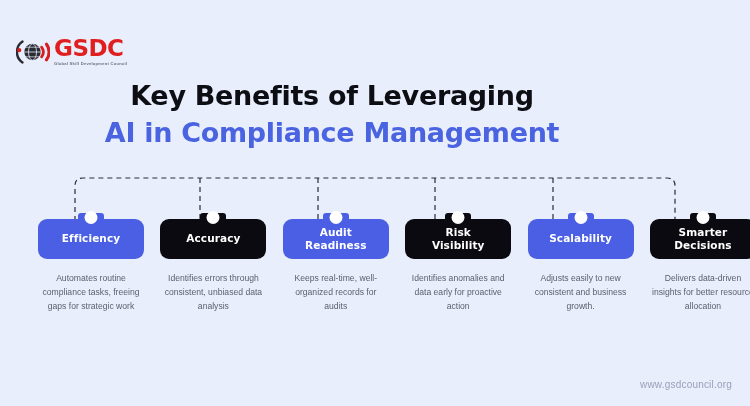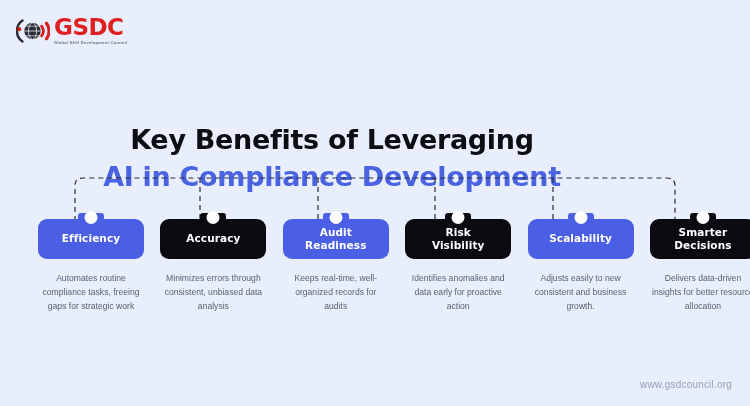--- a/index.html
+++ b/index.html
@@ -13,21 +13,21 @@
   body {
     background: #e9eefc;
     font-family: "Liberation Sans", sans-serif;
     position: relative;
   }
 
   
   .logo {
     position: absolute;
     left: 16px;
-    top: 16px;
+    top: 37px;
     display: flex;
     align-items: center;
     gap: 4px;
   }
   .logo-mark { width: 34px; height: 30px; display: block; }
   .logo-text-wrap { display: flex; flex-direction: column; line-height: 1; }
   .logo-word {
     font-size: 23px;
     font-weight: 800;
     color: #e02020;
@@ -43,21 +43,20 @@
     white-space: nowrap;
   }
 
   
   .title-block {
     position: absolute;
     top: 78px;
     left: 0;
     width: 664px;
     text-align: center;
-    margin-top: 44px;
   }
   .title-line1 {
     font-size: 27px;
     font-weight: 800;
     color: #0d0d14;
     letter-spacing: -0.3px;
     line-height: 1.3;
     font-family: "DejaVu Sans", sans-serif;
   }
   .title-line2 {
@@ -189,21 +188,21 @@
     <circle cx="3.2" cy="13.2" r="2.1" fill="#d81f1f"></circle>
   </svg>
   <div class="logo-text-wrap">
     <div class="logo-word">GSDC</div>
     <div class="logo-sub">Global Skill Development Council</div>
   </div>
 </div>
 
 <div class="title-block">
   <div class="title-line1">Key Benefits of Leveraging</div>
-  <div class="title-line2">AI in Compliance Development</div>
+  <div class="title-line2">AI in Compliance Management</div>
 </div>
 
 <svg class="connector" viewBox="0 0 750 58">
   <path d="M75 58 L75 14 Q75 6 83 6 L667 6 Q675 6 675 14 L675 58" fill="none" stroke="#2b2b3a" stroke-width="1.2" stroke-dasharray="5 4"></path>
   <line x1="200" y1="6" x2="200" y2="58" stroke="#2b2b3a" stroke-width="1.2" stroke-dasharray="5 4"></line>
   <line x1="318" y1="6" x2="318" y2="58" stroke="#2b2b3a" stroke-width="1.2" stroke-dasharray="5 4"></line>
   <line x1="435" y1="6" x2="435" y2="58" stroke="#2b2b3a" stroke-width="1.2" stroke-dasharray="5 4"></line>
   <line x1="553" y1="6" x2="553" y2="58" stroke="#2b2b3a" stroke-width="1.2" stroke-dasharray="5 4"></line>
 </svg>
 
@@ -221,21 +220,21 @@
   </div>
 
   <div class="card-col">
     <div class="pill-wrap">
       <div class="pill-tab black"></div>
       <div class="pill-dot"></div>
       <div class="pill black">
         <span class="pill-label">Accuracy</span>
       </div>
     </div>
-    <div class="card-desc">Minimizes errors through consistent, unbiased data analysis</div>
+    <div class="card-desc">Identifies errors through consistent, unbiased data analysis</div>
   </div>
 
   <div class="card-col">
     <div class="pill-wrap">
       <div class="pill-tab blue"></div>
       <div class="pill-dot"></div>
       <div class="pill blue">
         <span class="pill-label">Audit
 Readiness</span>
       </div>

